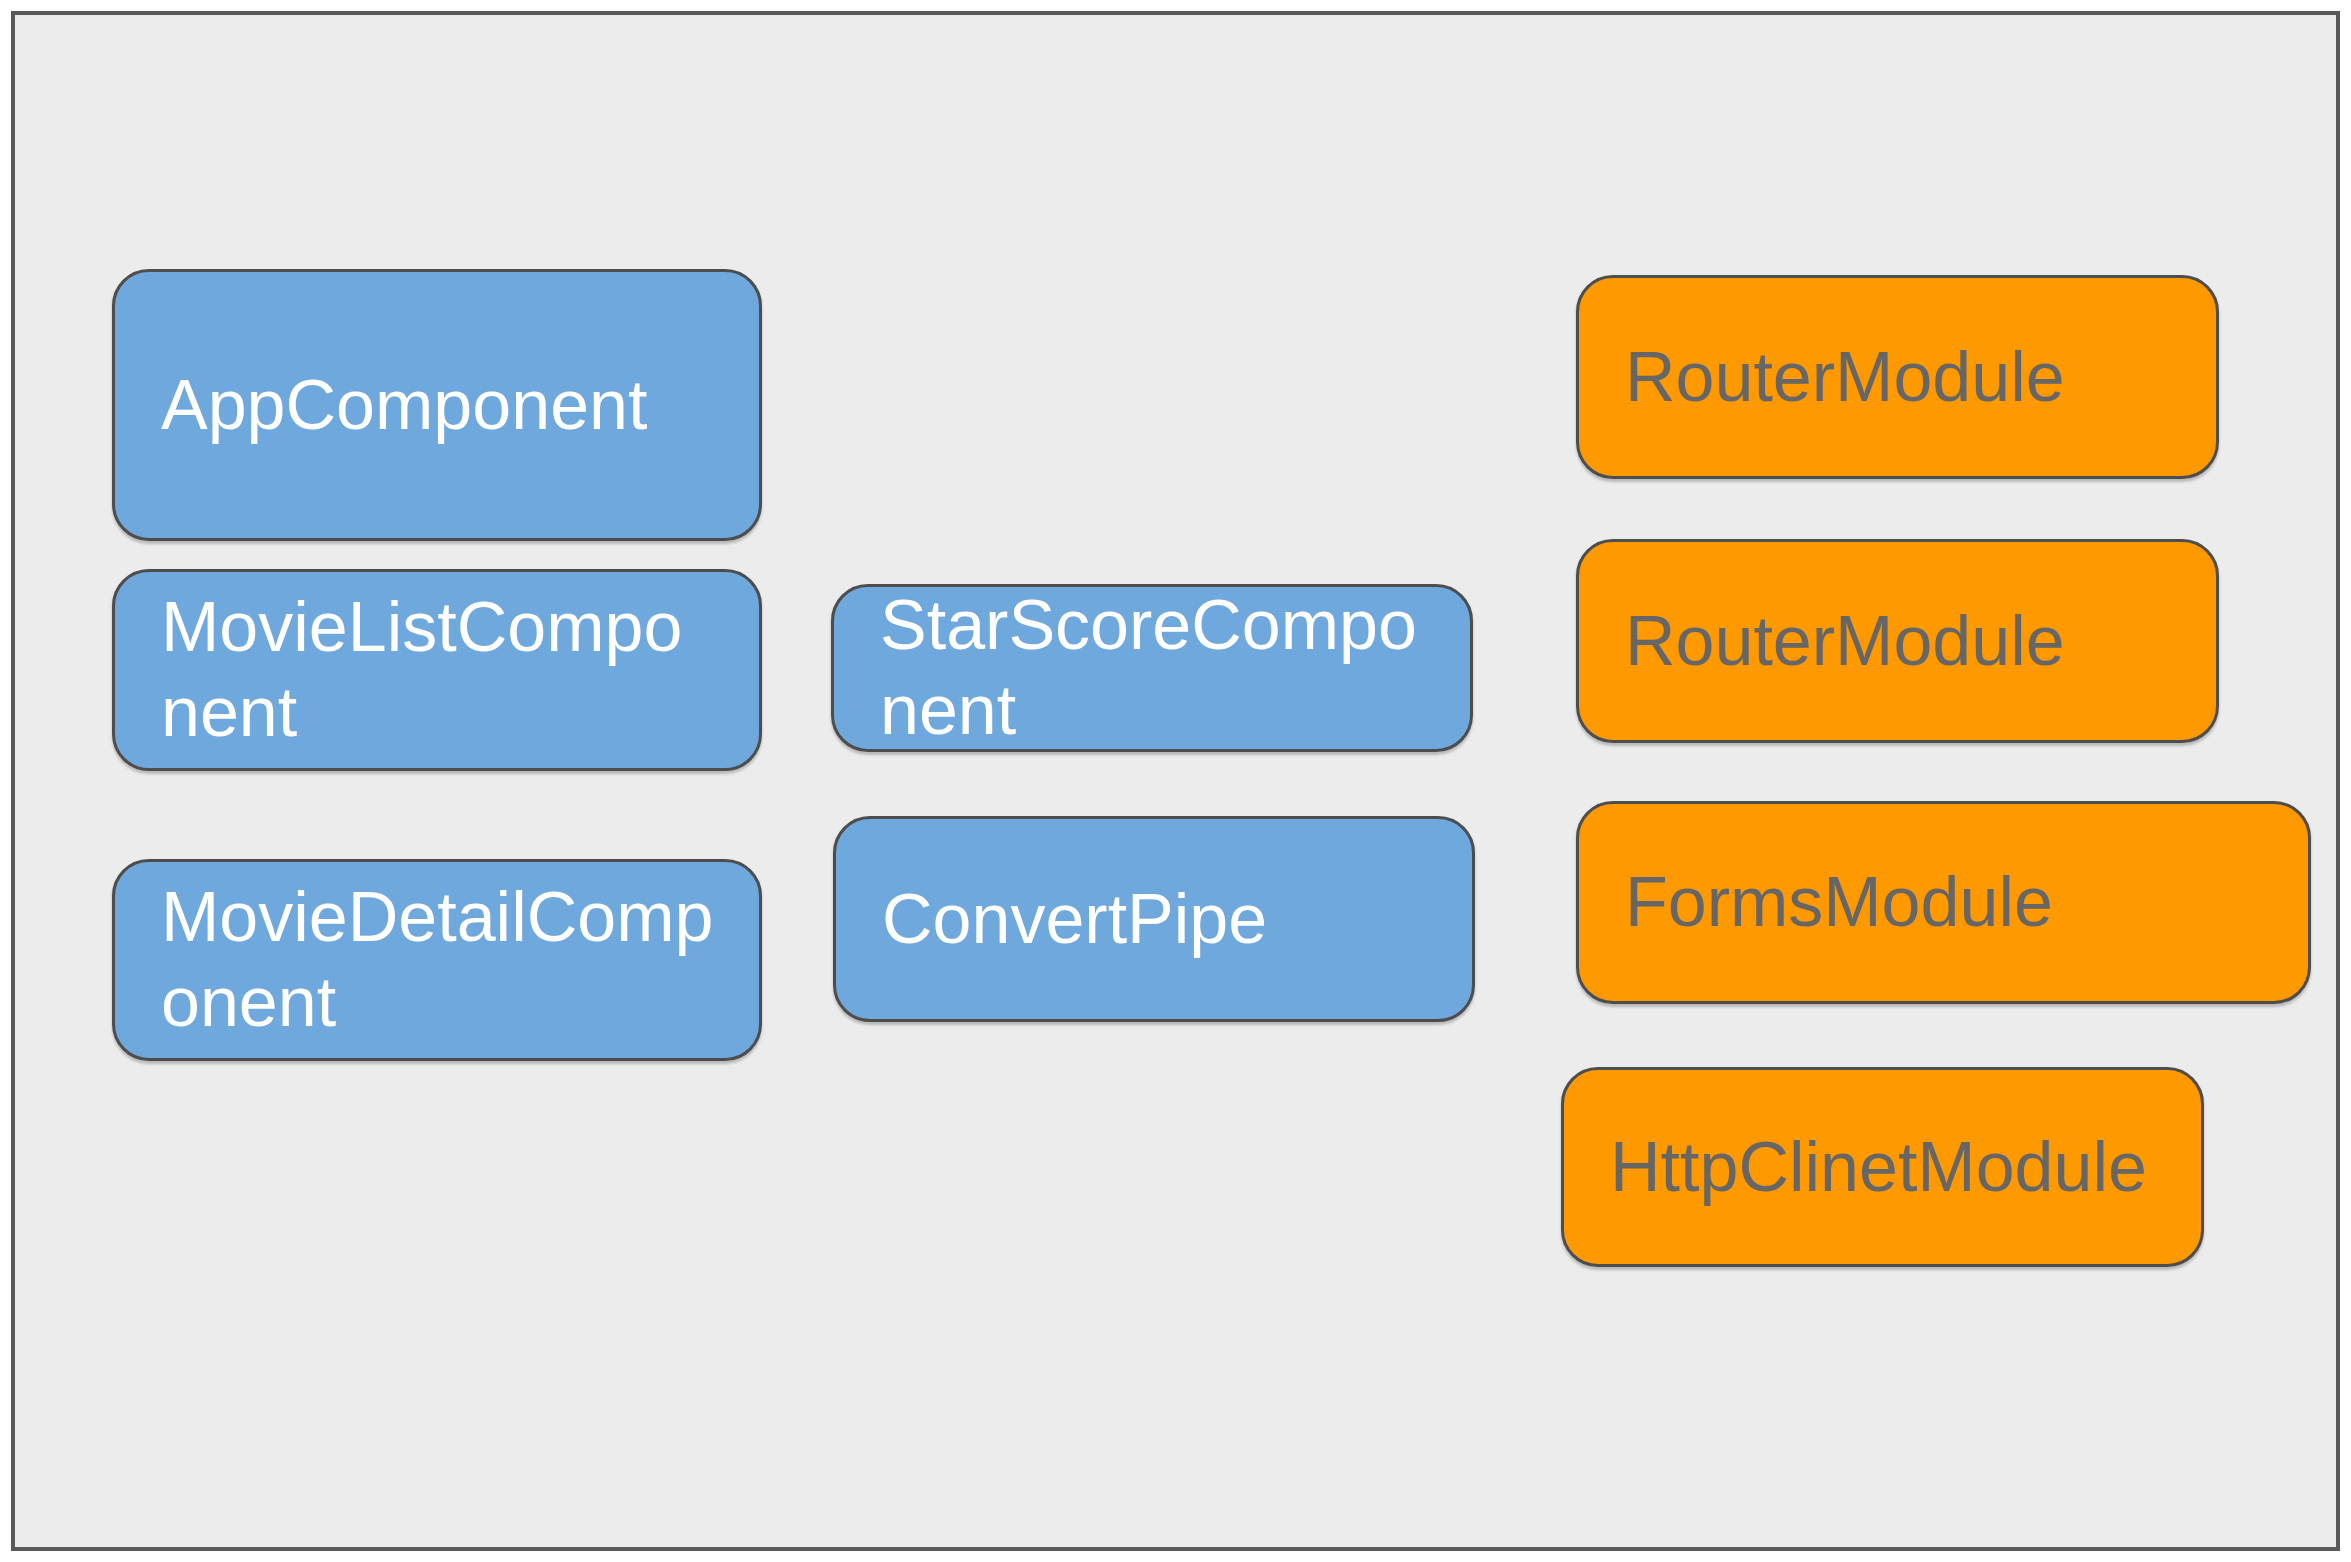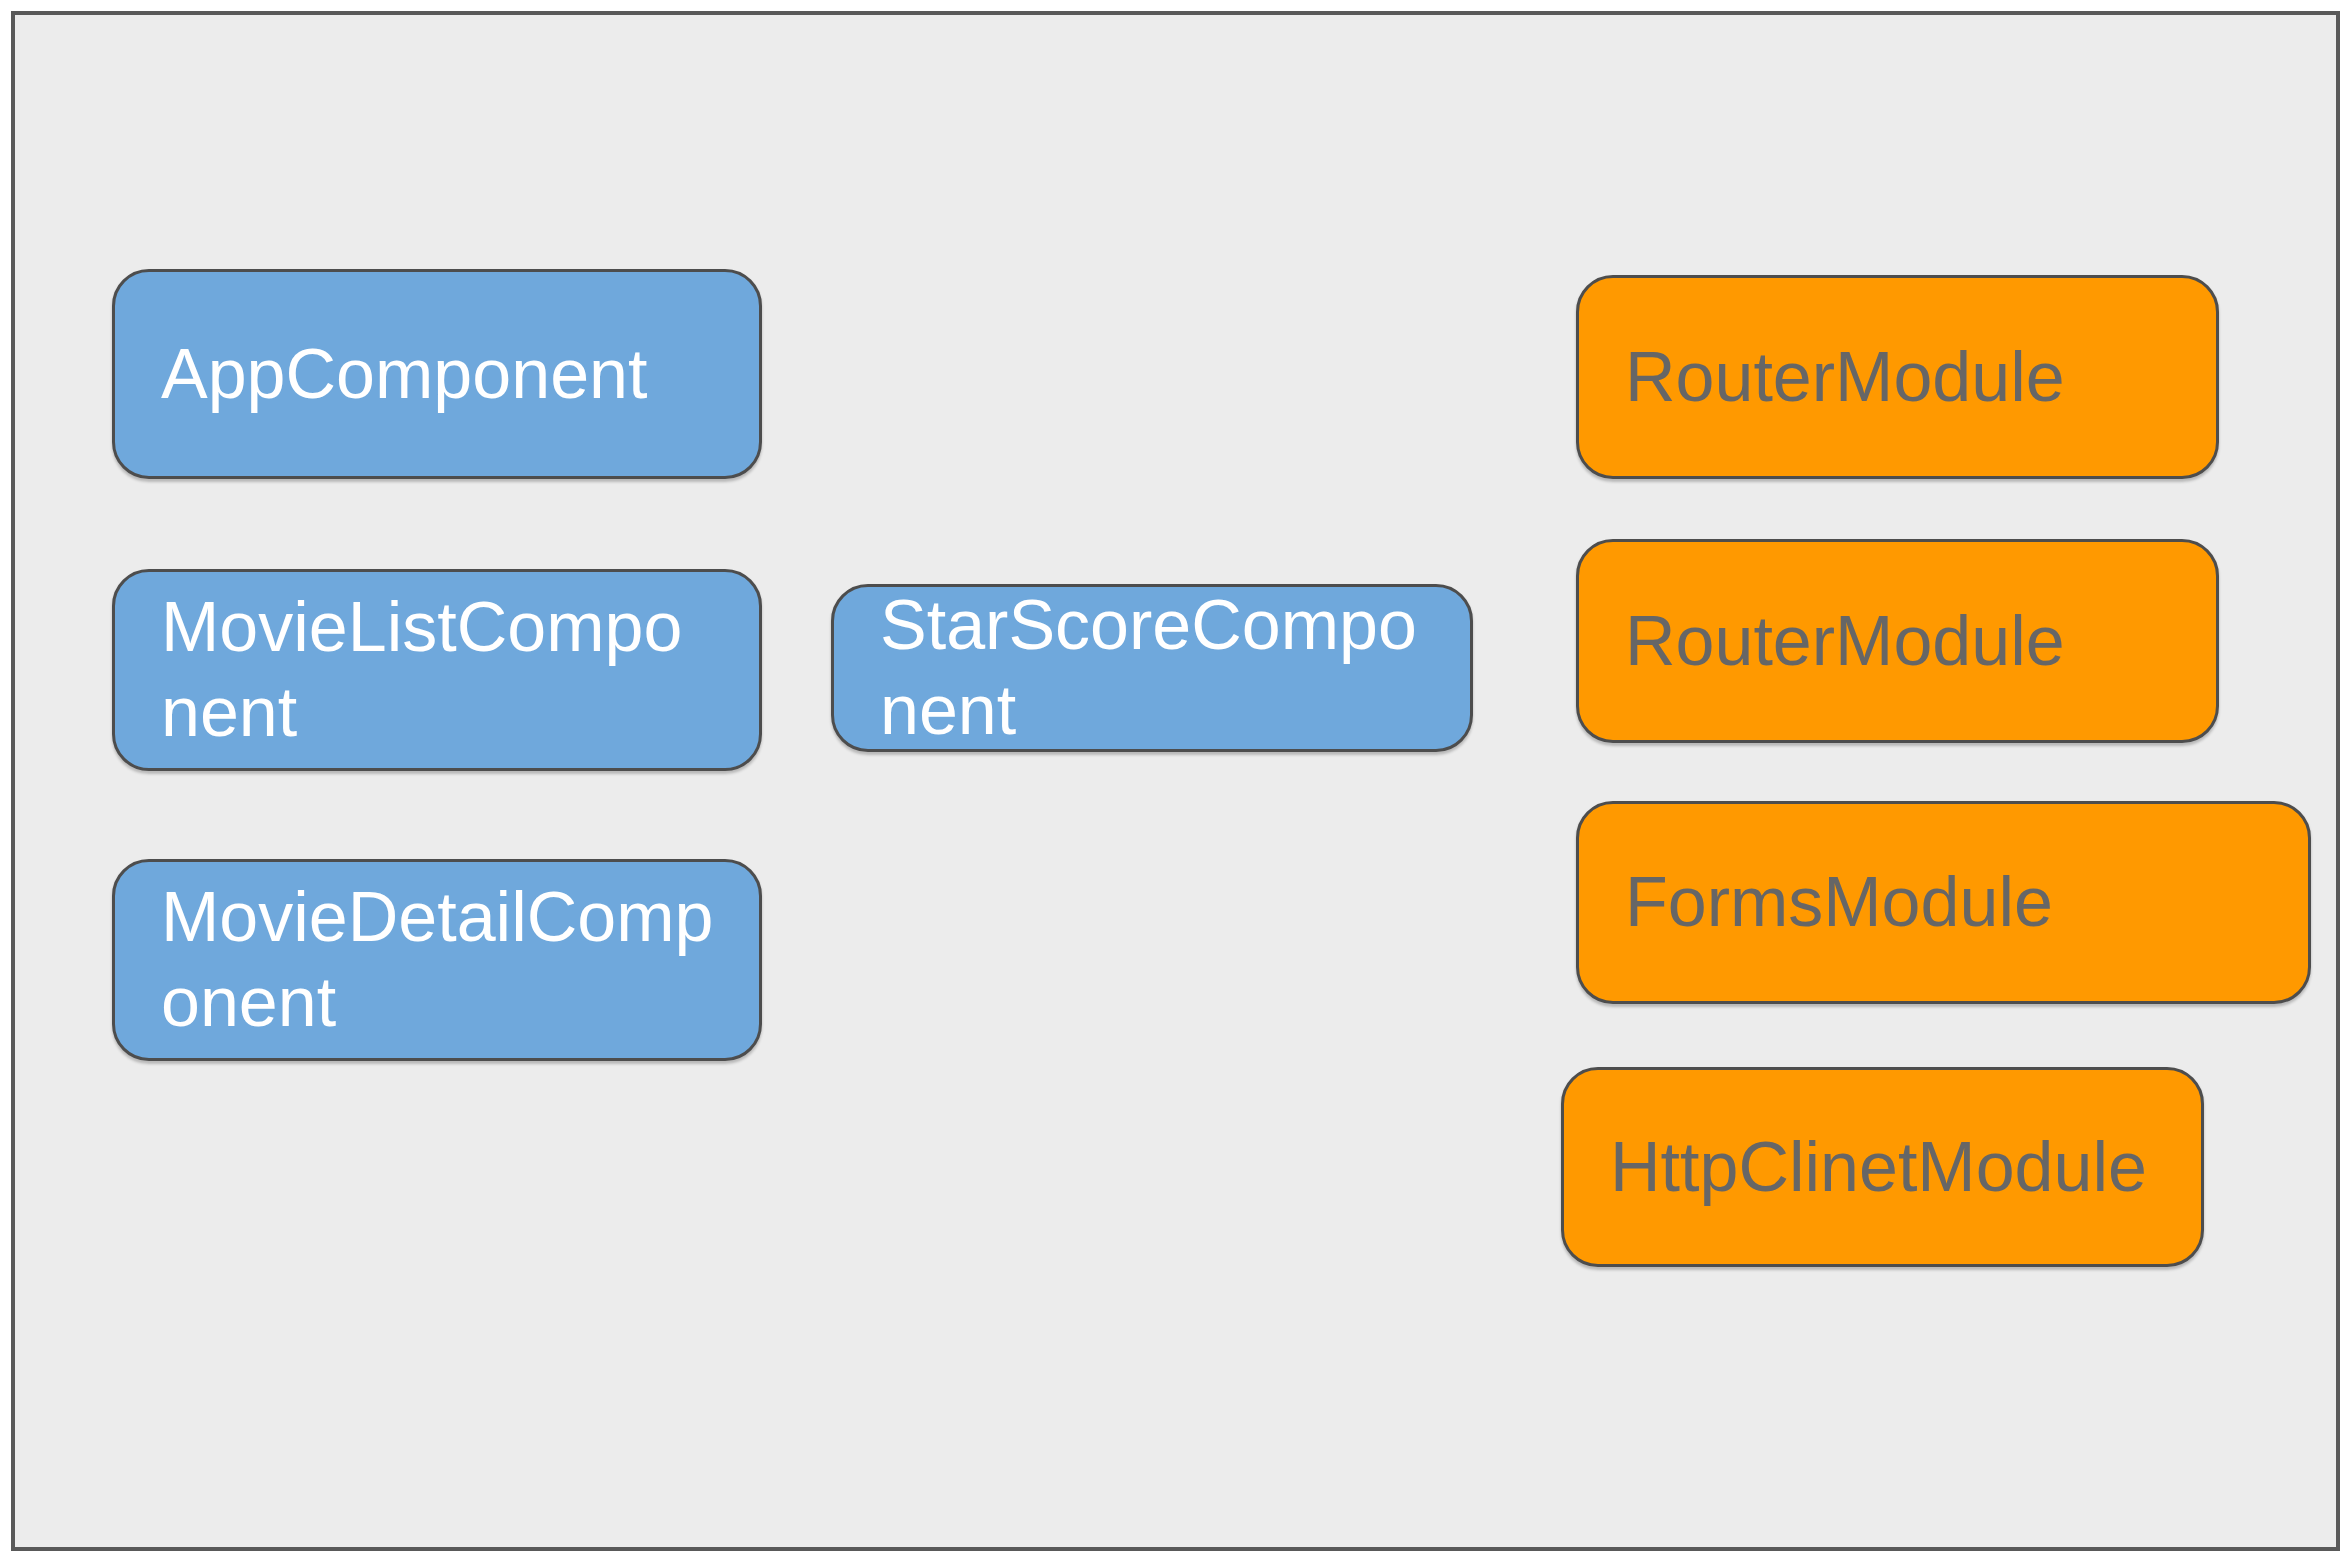--- a/index.html
+++ b/index.html
@@ -50,21 +50,21 @@
   }
   .component {
     background: var(--component-fill, #6fa8dc);
     color: var(--component-text, #ffffff);
   }
   .module {
     background: var(--module-fill, #ff9900);
     color: var(--module-text, #666666);
   }
   
-  .pos-app-component        { left: 97px;  top: 254px;  width: 650px; height: 210px; }
+  .pos-app-component        { left: 97px;  top: 254px;  width: 650px; height: 272px; }
   .pos-movie-list-component { left: 97px;  top: 554px;  width: 650px; height: 202px; }
   .pos-movie-detail-component { left: 97px; top: 844px; width: 650px; height: 202px; }
   .pos-welcome-component    { left: 97px;  top: 1132px; width: 650px; height: 202px; }
   
   .pos-star-score-component { left: 816px;  top: 569px;  width: 642px; height: 168px; }
   .pos-convert-pipe         { left: 818px;  top: 801px;  width: 642px; height: 206px; }
   
   .pos-browser-module       { left: 1561px; top: 260px;  width: 643px; height: 204px; }
   .pos-router-module        { left: 1561px; top: 524px;  width: 643px; height: 204px; }
   .pos-forms-module         { left: 1561px; top: 786px;  width: 735px; height: 203px; }
@@ -90,20 +90,23 @@
       <span>MovieDetailComp
 onent</span>
     </div>
 
 
     <div class="box component pos-star-score-component">
       <span>StarScoreCompo
 nent</span>
     </div>
 
+    <div class="box component pos-convert-pipe">
+      <span>ConvertPipe</span>
+    </div>
 
     <div class="box module pos-browser-module">
       <span>RouterModule</span>
     </div>
 
     <div class="box module pos-router-module">
       <span>RouterModule</span>
     </div>
 
     <div class="box module pos-forms-module">

